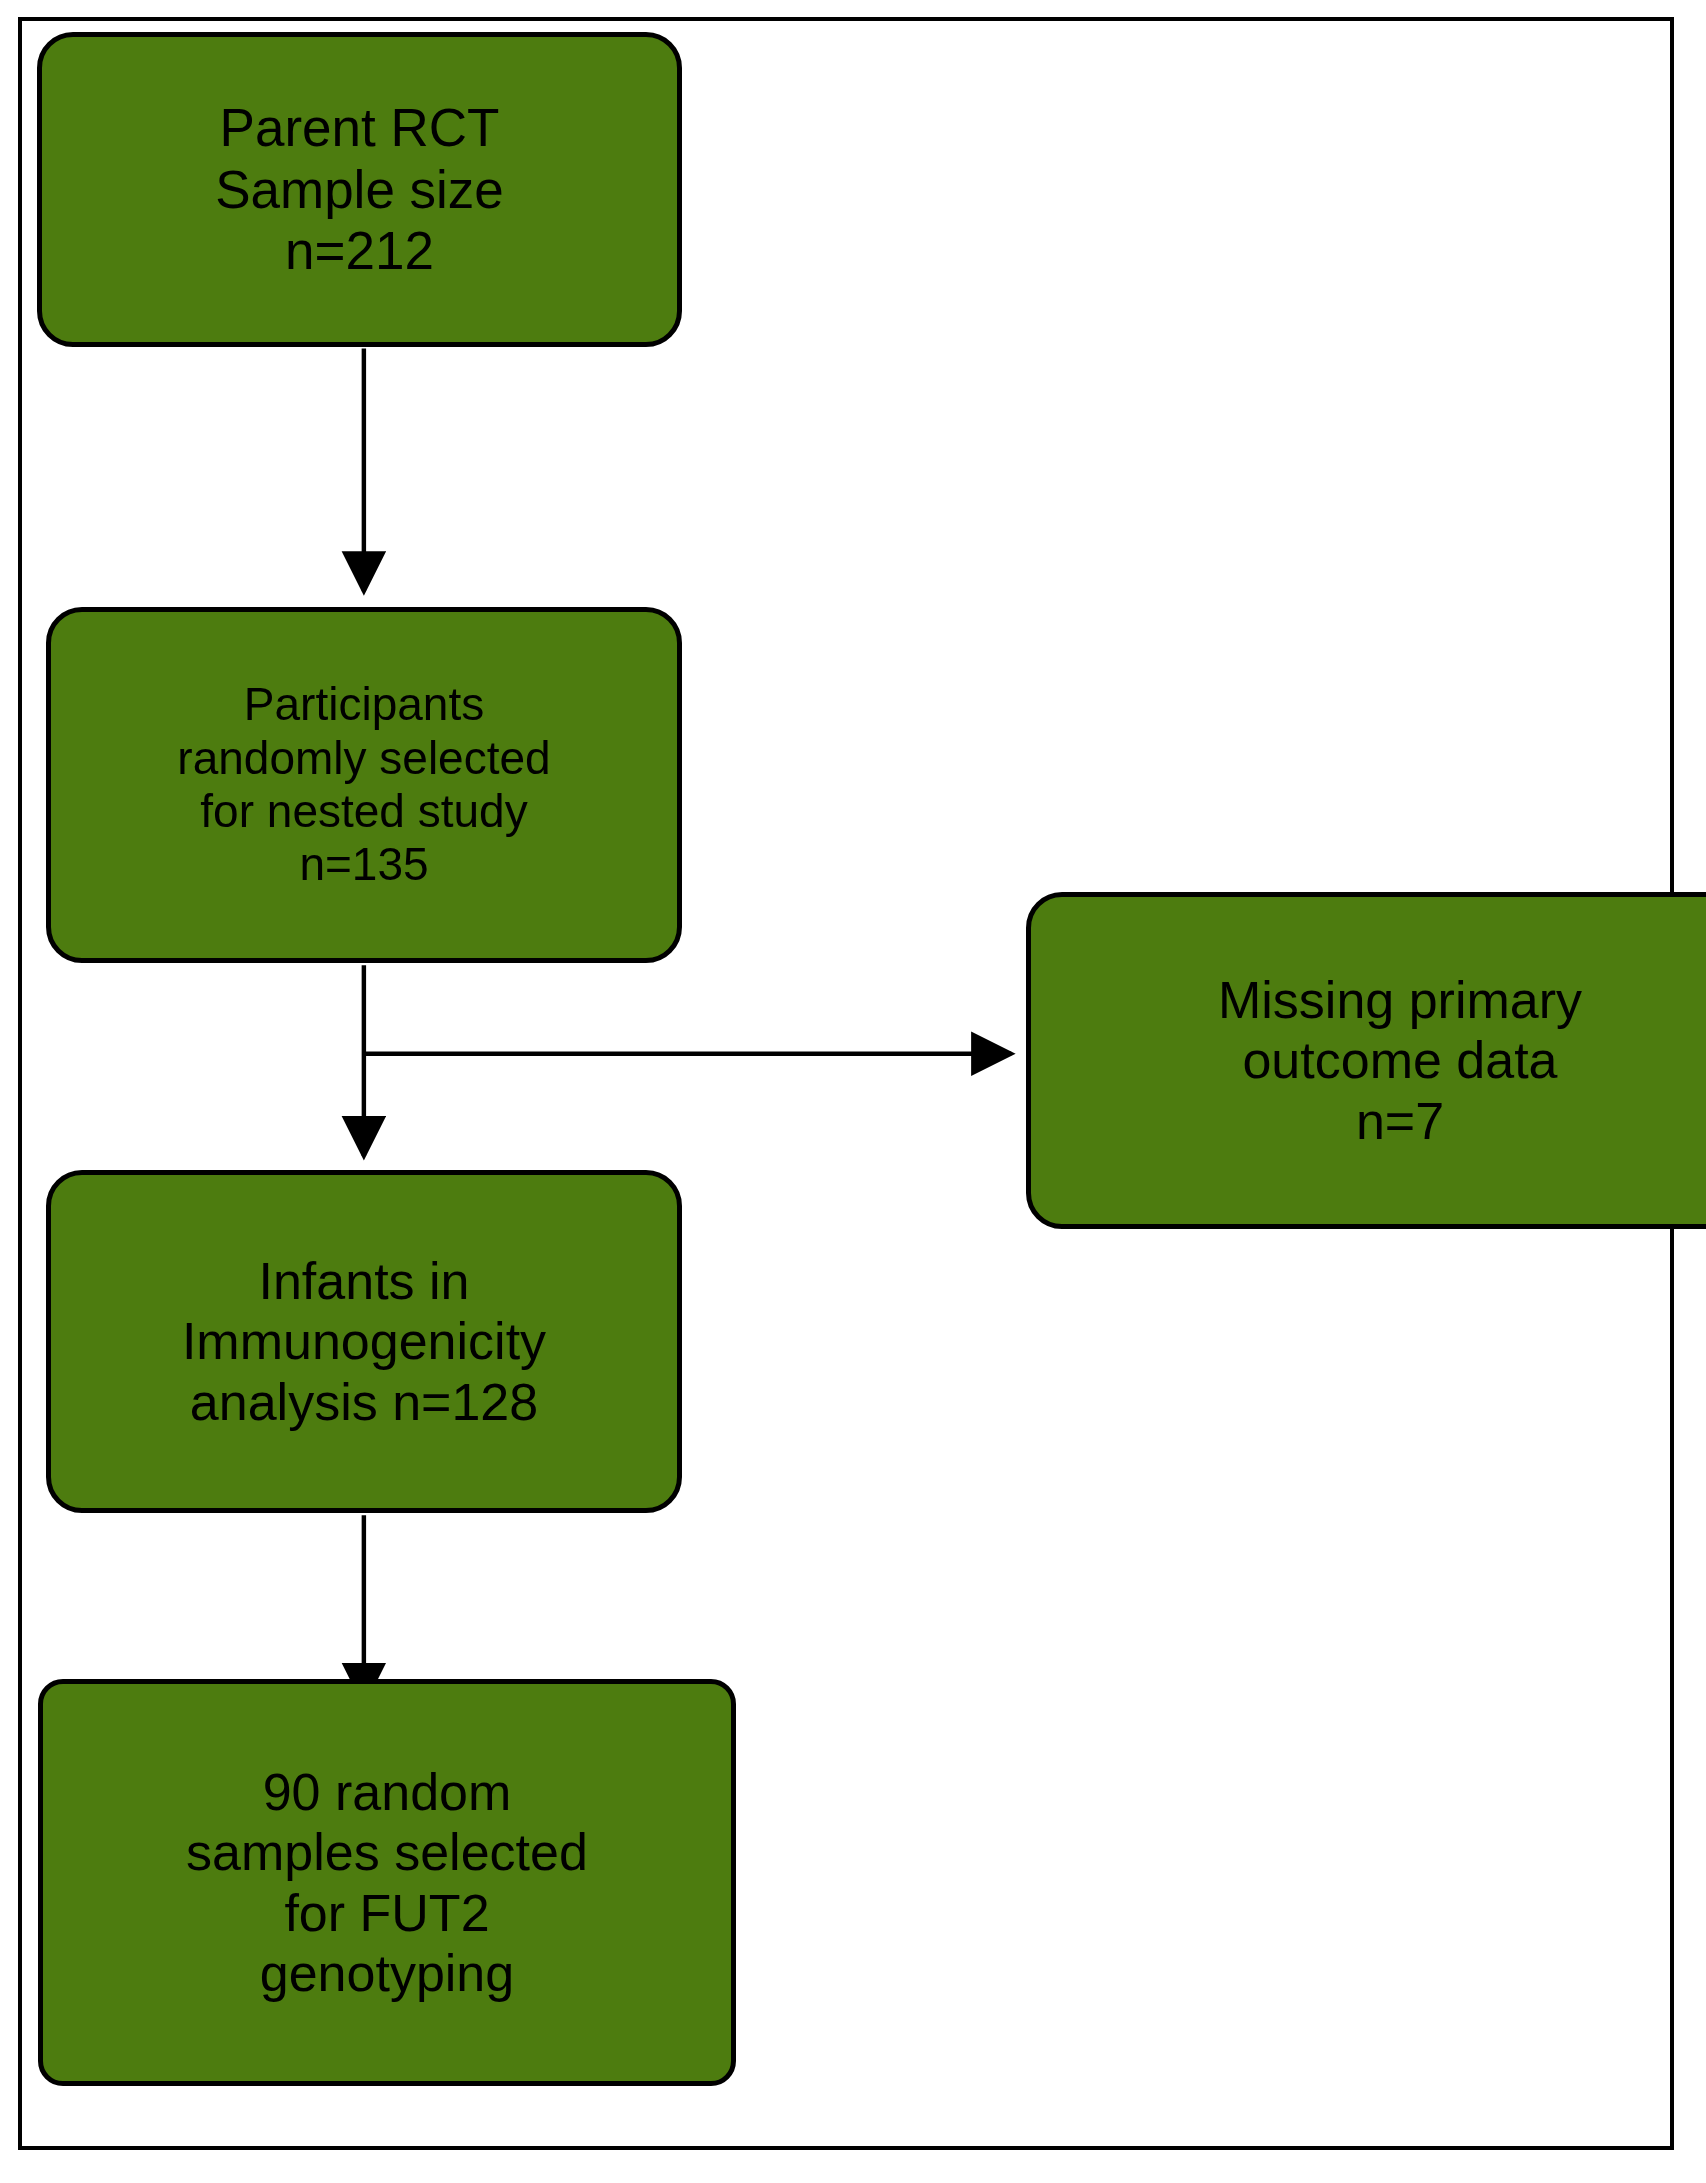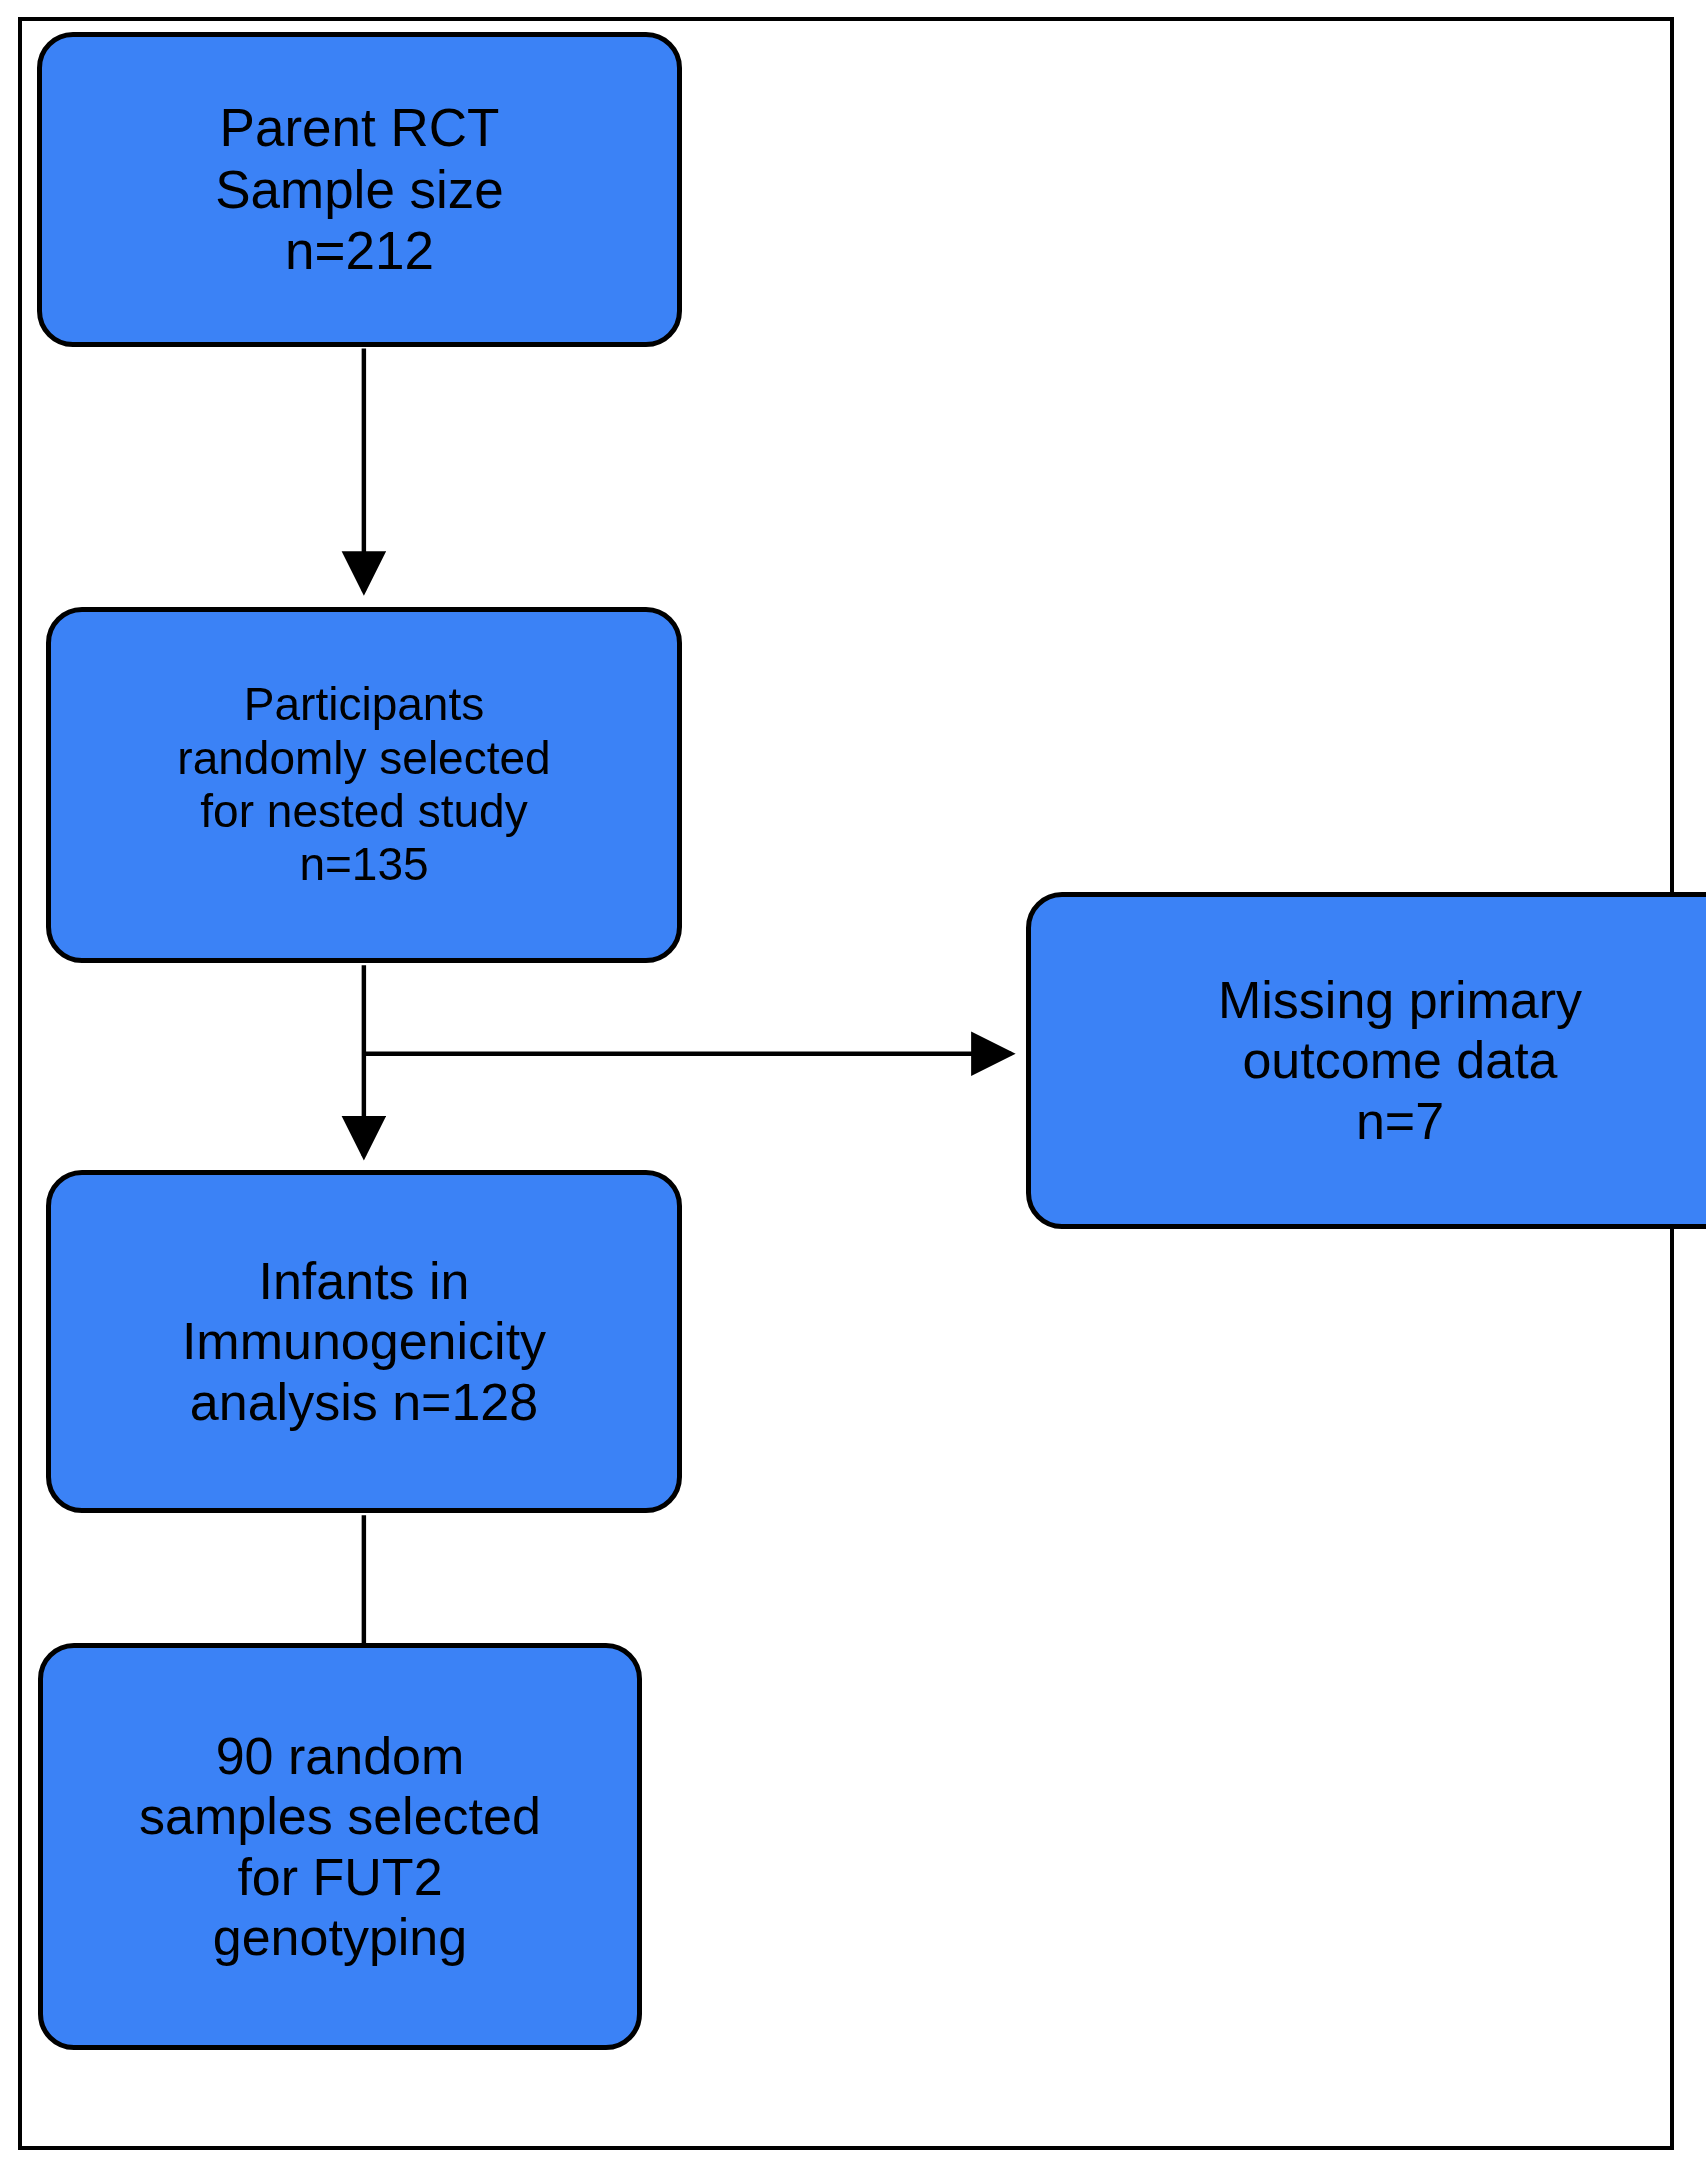--- a/index.html
+++ b/index.html
@@ -25,21 +25,21 @@
     height: 2133px;
     border: 4.5px solid #000000;
     box-sizing: border-box;
     background: #ffffff;
   }
   .node {
     position: absolute;
     box-sizing: border-box;
     border: 5.7px solid #000000;
     border-radius: 36px;
-    background: #3b82f6;
+    background: #4d7c0f;
     display: flex;
     align-items: center;
     justify-content: center;
     text-align: center;
     color: #000000;
     line-height: 1.16;
     padding: 6.4px 11.4px;
   }
   .node-text {
     display: block;
@@ -71,24 +71,25 @@
   #node-immunogenicity {
     left: 46px;
     top: 1170px;
     width: 636px;
     height: 343px;
     font-size: 52px;
     align-items: center;
   }
   #node-fut2 {
     left: 38px;
-    top: 1643px;
-    width: 604px;
+    top: 1679px;
+    width: 698px;
     height: 407px;
     font-size: 52px;
+    border-radius: 25px;
   }
 
   svg.connectors {
     position: absolute;
     left: 0;
     top: 0;
     width: 1707px;
     height: 2183px;
     pointer-events: none;
   }

